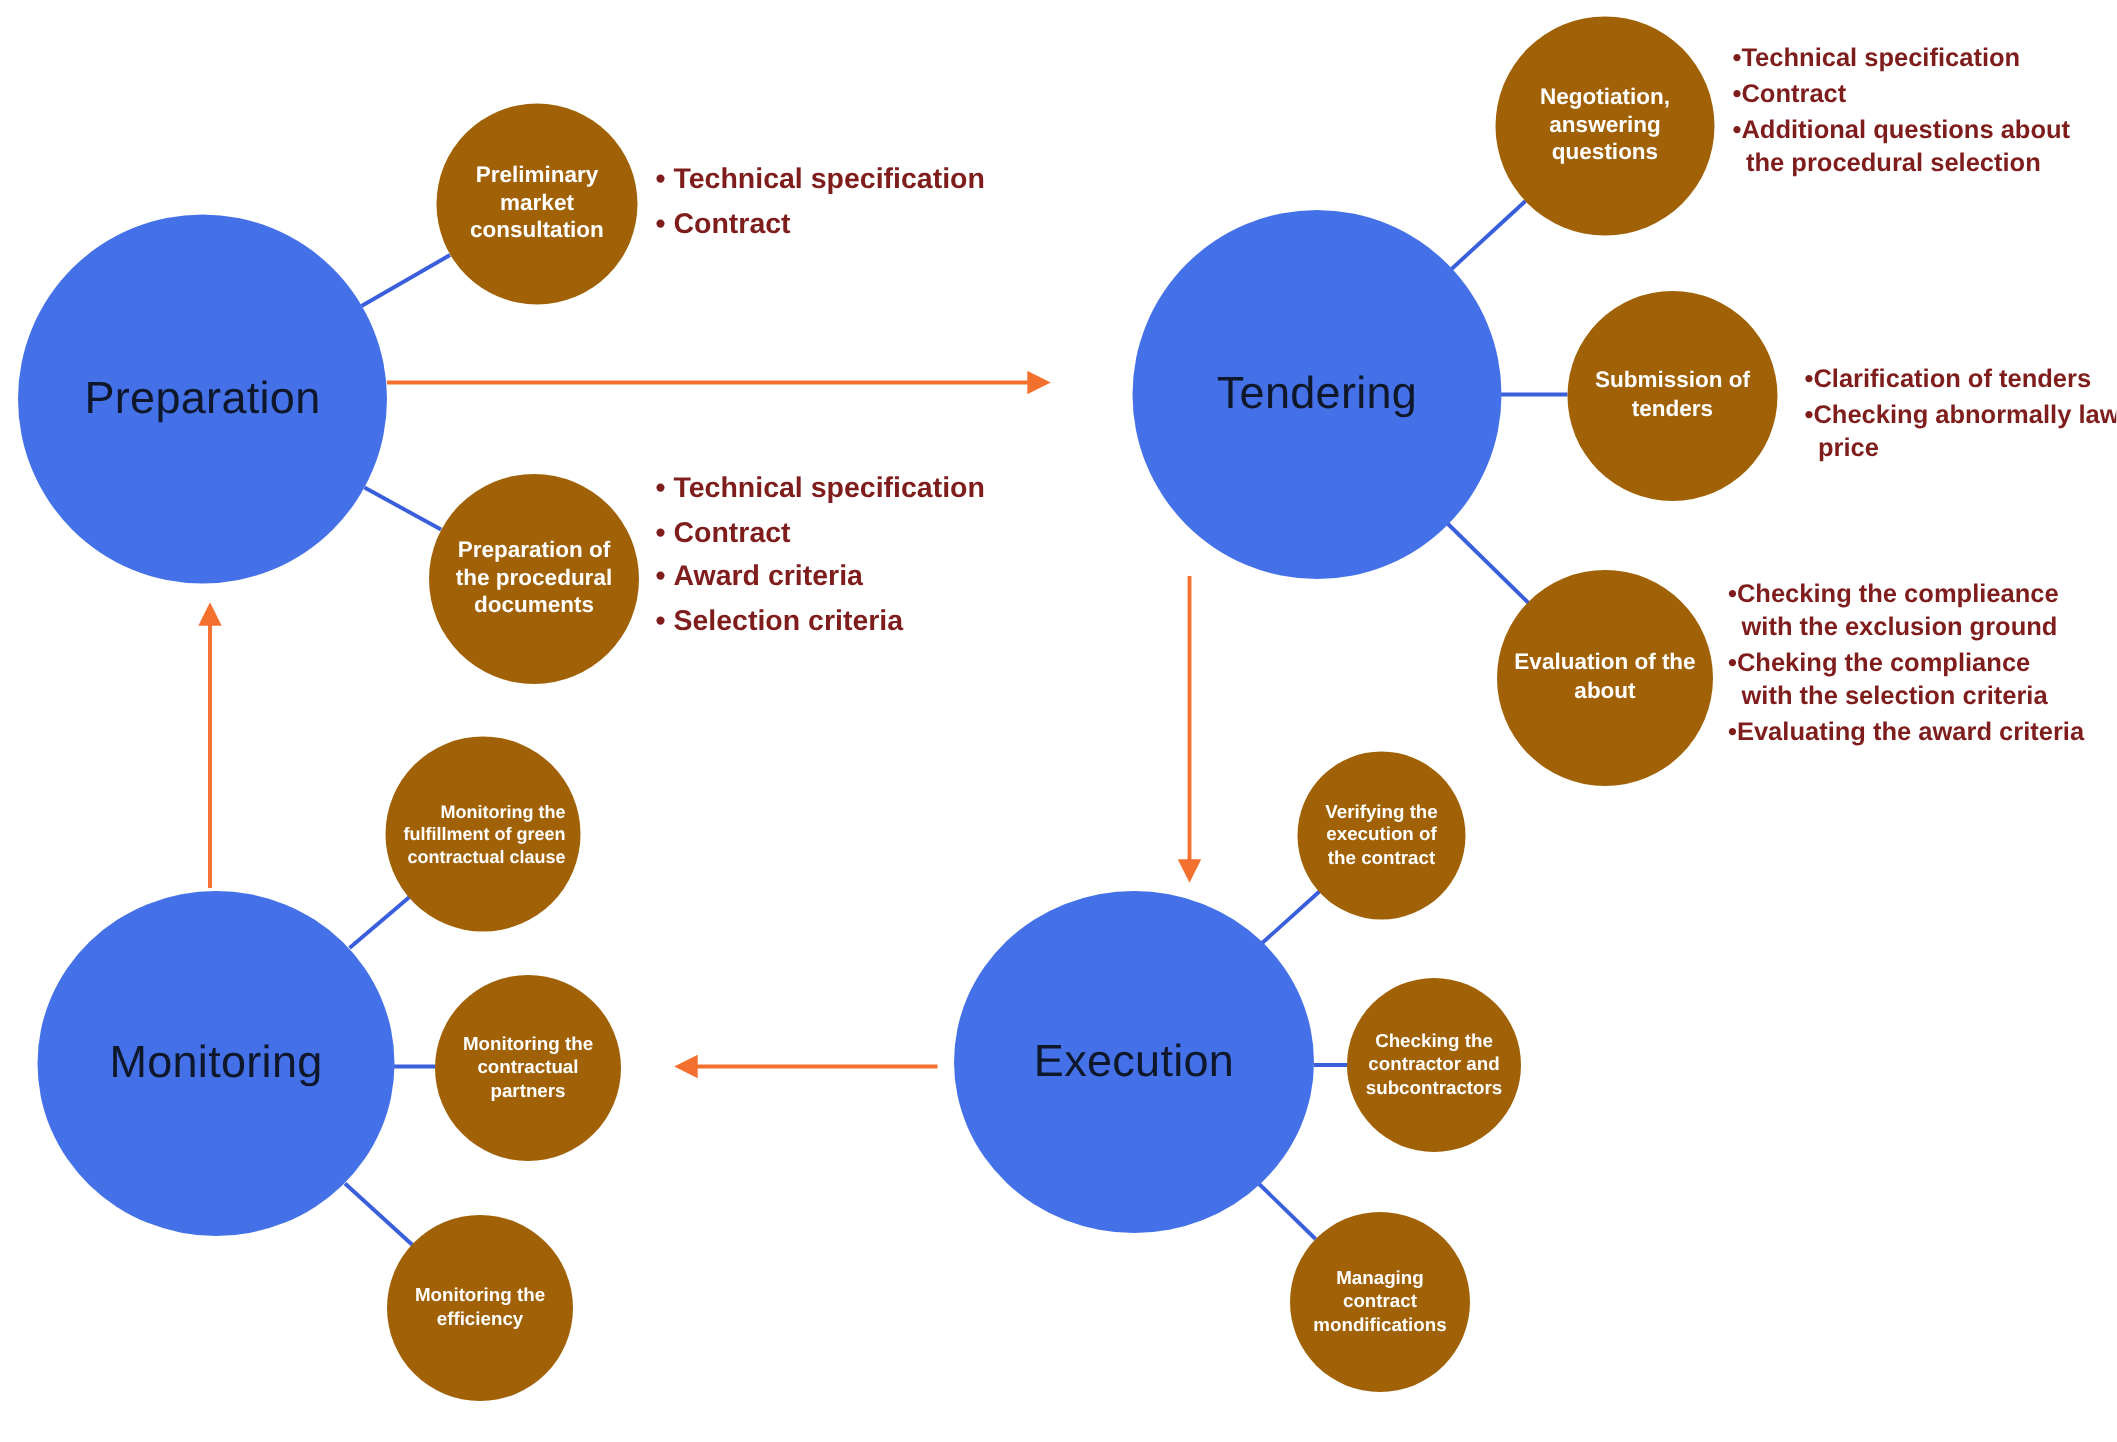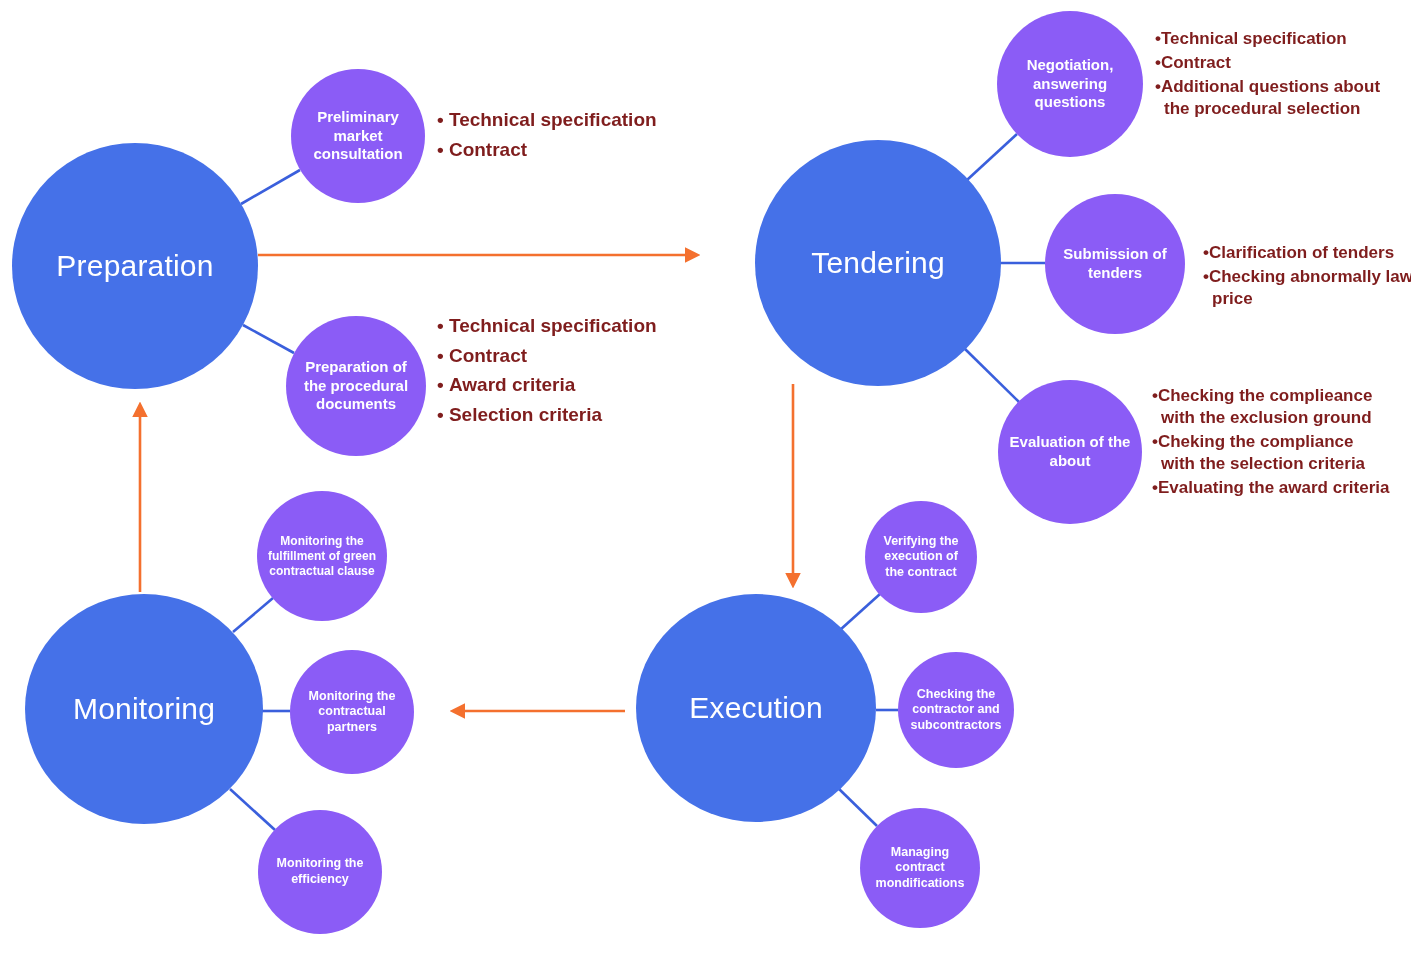--- a/index.html
+++ b/index.html
@@ -3,25 +3,25 @@
 <meta charset="utf-8">
 <style>
   html,body{margin:0;padding:0;background:#ffffff;}
   body{font-family:"Liberation Sans", sans-serif;}
   #canvas{position:relative;width:1411px;height:961px;background:#ffffff;overflow:hidden;}
   #wires{position:absolute;left:0;top:0;z-index:0;pointer-events:none;}
   .phase{
     position:absolute;z-index:2;border-radius:50%;
     background:#4571E8;
     display:flex;align-items:center;justify-content:center;text-align:center;
-    color:#ffffff;font-size:30px;letter-spacing:.2px;
+    color:#0f172a;font-size:30px;letter-spacing:.2px;
   }
   .subnode{
     position:absolute;z-index:2;border-radius:50%;
-    background:#8b5cf6;
+    background:#a16207;
     display:flex;align-items:center;justify-content:center;text-align:center;
     color:#ffffff;font-weight:600;line-height:1.25;padding:10px;box-sizing:border-box;
   }
   .bullets{
     position:absolute;z-index:2;margin:0;padding:0;list-style:none;
     color:#7f1d1d;font-weight:bold;line-height:1.3;
   }
   .bullets li{margin:0 0 5px 0;}
   .bullets-spaced li{text-indent:-16px;padding-left:16px;}
   .bullets-spaced li::before{content:"\2022\00a0";}
@@ -71,21 +71,21 @@
   <div class="subnode" style="left:286px;top:316px;width:140px;height:140px;font-size:15px;">Preparation of the procedural documents</div>
 
   <div class="subnode" style="left:997px;top:11px;width:146px;height:146px;font-size:15px;">Negotiation, answering questions</div>
   <div class="subnode" style="left:1045px;top:194px;width:140px;height:140px;font-size:15px;">Submission of tenders</div>
   <div class="subnode" style="left:998px;top:380px;width:144px;height:144px;font-size:15px;">Evaluation of the about</div>
 
   <div class="subnode" style="left:865px;top:501px;width:112px;height:112px;font-size:12.5px;">Verifying the execution of the contract</div>
   <div class="subnode" style="left:898px;top:652px;width:116px;height:116px;font-size:12.5px;">Checking the contractor and subcontractors</div>
   <div class="subnode" style="left:860px;top:808px;width:120px;height:120px;font-size:12.5px;">Managing contract mondifications</div>
 
-  <div class="subnode" style="left:257px;top:491px;width:130px;height:130px;font-size:12px;">Monitoring the fulfillment of green contractual clause</div>
+  <div class="subnode" style="left:257px;top:491px;width:130px;height:130px;font-size:12px;text-align:right;">Monitoring the fulfillment of green contractual clause</div>
   <div class="subnode" style="left:290px;top:650px;width:124px;height:124px;font-size:12.5px;">Monitoring the contractual partners</div>
   <div class="subnode" style="left:258px;top:810px;width:124px;height:124px;font-size:12.5px;">Monitoring the efficiency</div>
 
   <ul class="bullets bullets-spaced" style="left:437px;top:108px;width:270px;font-size:19px;">
       <li>Technical specification</li>
       <li>Contract</li>
     </ul>
 
   <ul class="bullets bullets-spaced" style="left:437px;top:314px;width:270px;font-size:19px;">
       <li>Technical specification</li>

